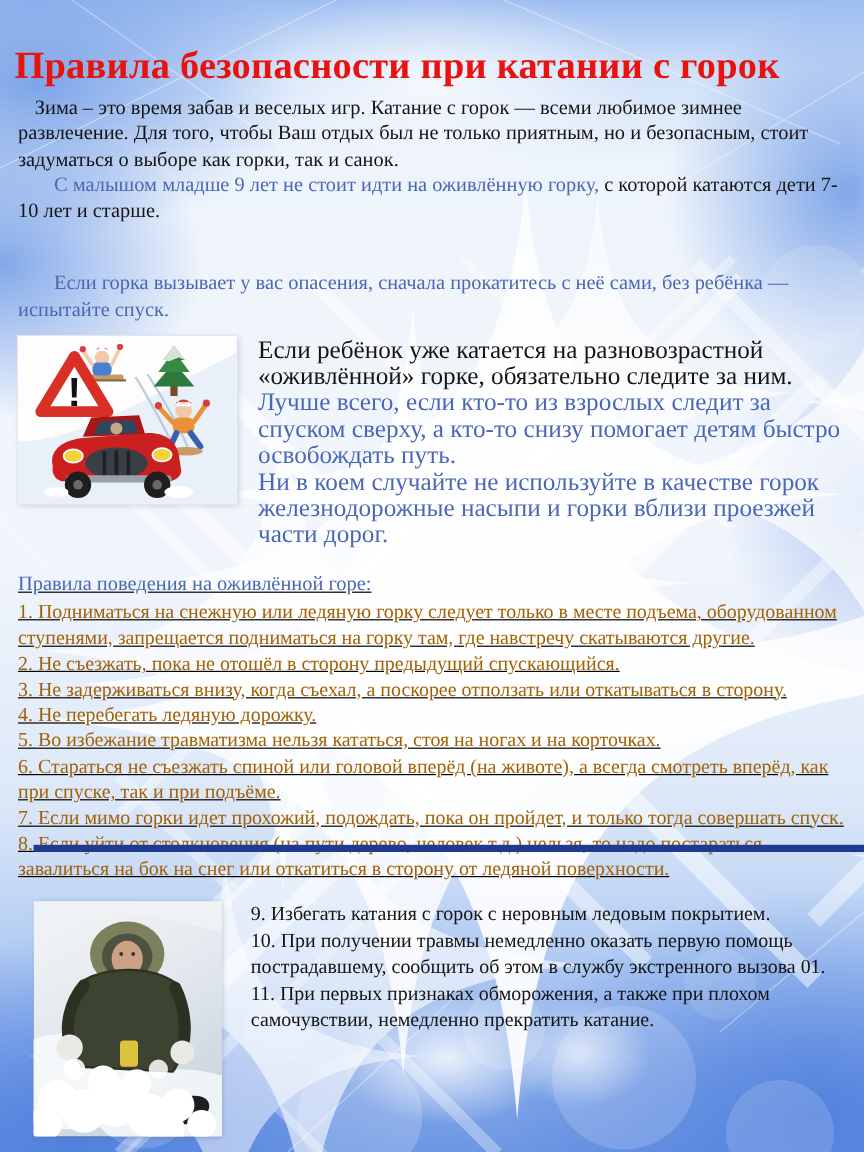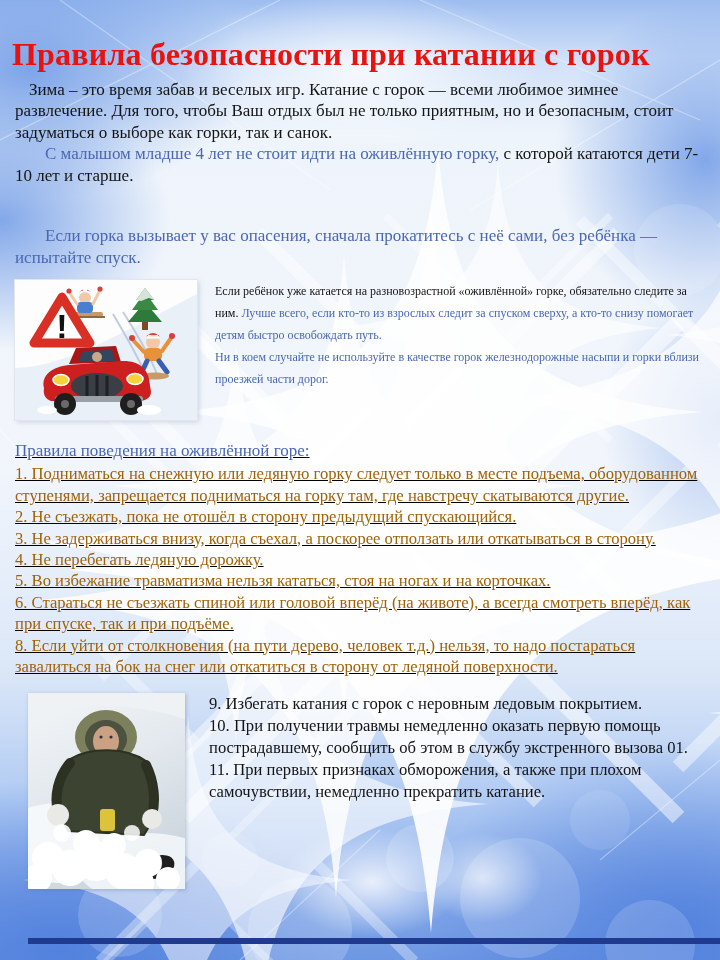--- a/index.html
+++ b/index.html
@@ -2,40 +2,40 @@
 <html lang="ru"><head>
 <meta charset="utf-8">
 <style>
   html,body{margin:0;padding:0;}
   body{
     width:720px;height:960px;position:relative;overflow:hidden;
     font-family:"Liberation Serif","DejaVu Serif",serif;
     background:#cfe0f7;
   }
   .bg{position:absolute;left:0;top:0;width:720px;height:960px;z-index:0;}
-  .content{position:absolute;left:0;top:0;width:720px;height:944px;z-index:1;}
+  .content{position:absolute;left:0;top:0;width:720px;height:710px;z-index:1;}
   .page-title{
     margin:36px 10px 6px 12px;
     font-size:32px;font-weight:bold;color:#e8120f;
     letter-spacing:0.2px;line-height:1.15;white-space:nowrap;
   }
   p{margin:0;}
   .body-text{font-size:17px;line-height:21.5px;color:#141414;}
   .blue{color:#4a67b5;}
   .intro{margin:4px 14px 0 15px;}
   .indent-sm{text-indent:14px;}
   .indent-lg{text-indent:30px;}
   .p3{margin-top:39px;}
   .media-row{display:flex;margin:12px 14px 0 15px;}
   .media-row .fig{flex:0 0 auto;}
   .cartoon-fig{width:182px;height:140px;margin-right:18px;
     box-shadow:0 0 0 1px #e3e6ec, 2px 2px 5px rgba(120,140,180,.35);background:#fff;}
   .photo-fig{width:157px;height:196px;margin-left:13px;margin-right:24px;
     box-shadow:1px 1px 4px rgba(90,110,150,.4);}
-  .beside{flex:1 1 auto;font-size:12px;line-height:22px;color:#141414;}
+  .beside{flex:1 1 auto;font-size:21px;line-height:22px;color:#141414;}
   .beside p{margin:0;}
   .rules{margin:20px 12px 0 15px;text-decoration:underline;}
   .rules-heading{font-size:17px;line-height:21px;color:#4a67b5;margin-bottom:2px;}
   .rule{font-size:16.6px;line-height:21.4px;color:#a16207;}
   .beside2{font-size:16.6px;line-height:22px;}
   .beside2 .final{margin-top:0;}
   .bottom-strip{position:absolute;left:28px;right:0;bottom:0;height:6px;background:#1f3a8f;}
 </style>
 </head>
 <body>
@@ -141,21 +141,21 @@
     <use href="#sp" transform="translate(450,956) scale(0.5)" opacity="0.6"></use>
   </g>
 </svg>
 
 <div class="content">
 
   <h1 class="page-title">Правила безопасности при катании с горок</h1>
 
   <div class="intro body-text">
     <p class="indent-sm">Зима – это время забав и веселых игр. Катание с горок — всеми любимое зимнее развлечение. Для того, чтобы Ваш отдых был не только приятным, но и безопасным, стоит задуматься о выборе как горки, так и санок.</p>
-    <p class="indent-lg"><span class="blue">С малышом младше 4 лет не стоит идти на оживлённую горку,</span><span> с которой катаются дети 7-10 лет и старше.</span></p>
+    <p class="indent-lg"><span class="blue">С малышом младше 9 лет не стоит идти на оживлённую горку,</span><span> с которой катаются дети 7-10 лет и старше.</span></p>
     <p class="indent-lg blue p3">Если горка вызывает у вас опасения, сначала прокатитесь с неё сами, без ребёнка — испытайте спуск.</p>
   </div>
 
   <div class="media-row">
     <svg class="fig cartoon-fig" width="182" height="140" viewBox="0 0 182 140" xmlns="http://www.w3.org/2000/svg">
       <rect width="182" height="140" fill="#fdfdfd"></rect>
       <path d="M0,88 C50,88 115,48 182,14 L182,140 L0,140 Z" fill="#e9f0f8"></path>
       <g stroke="#b9c8da" stroke-width="2" fill="none" opacity="0.9">
         <path d="M98,34 C112,58 124,78 132,98"></path>
         <path d="M108,32 C122,54 134,74 142,94"></path>
@@ -225,20 +225,21 @@
   </div>
 
   <div class="rules">
     <p class="rules-heading">Правила поведения на оживлённой горе:</p>
     <p class="rule">1. Подниматься на снежную или ледяную горку следует только в месте подъема, оборудованном ступенями, запрещается подниматься на горку там, где навстречу скатываются другие.</p>
     <p class="rule">2. Не съезжать, пока не отошёл в сторону предыдущий спускающийся.</p>
     <p class="rule">3. Не задерживаться внизу, когда съехал, а поскорее отползать или откатываться в сторону.</p>
     <p class="rule">4. Не перебегать ледяную дорожку.</p>
     <p class="rule">5. Во избежание травматизма нельзя кататься, стоя на ногах и на корточках.</p>
     <p class="rule">6. Стараться не съезжать спиной или головой вперёд (на животе), а всегда смотреть вперёд, как при спуске, так и при подъёме.</p>
+    <p class="rule">7. Если мимо горки идет прохожий, подождать, пока он пройдет, и только тогда совершать спуск.</p>
     <p class="rule">8. Если уйти от столкновения (на пути дерево, человек т.д.) нельзя, то надо постараться завалиться на бок на снег или откатиться в сторону от ледяной поверхности.</p>
   </div>
 
   <div class="media-row" style="margin-top:16px;">
     <svg class="fig photo-fig" width="157" height="196" viewBox="0 0 157 196" xmlns="http://www.w3.org/2000/svg">
       <defs>
         <linearGradient id="snow" x1="0" y1="0" x2="0.4" y2="1">
           <stop offset="0" stop-color="#f4f6f8"></stop>
           <stop offset="0.5" stop-color="#e3e9ee"></stop>
           <stop offset="1" stop-color="#cdd6de"></stop>

